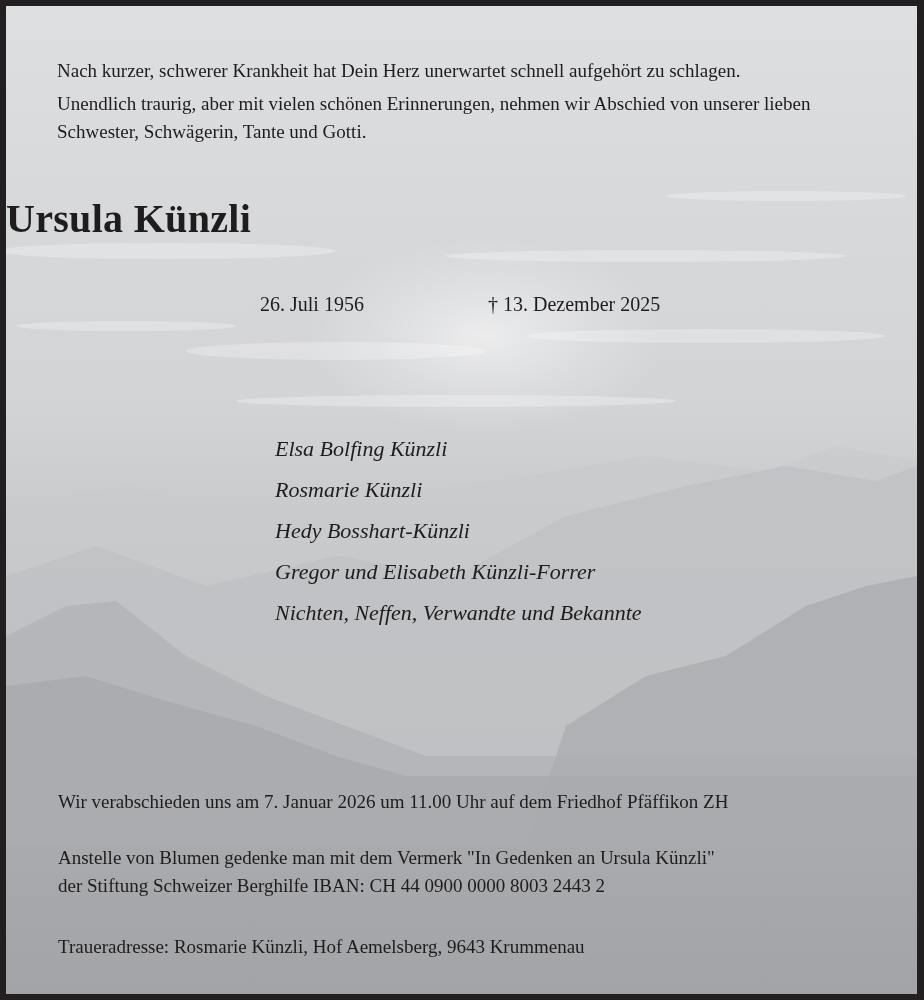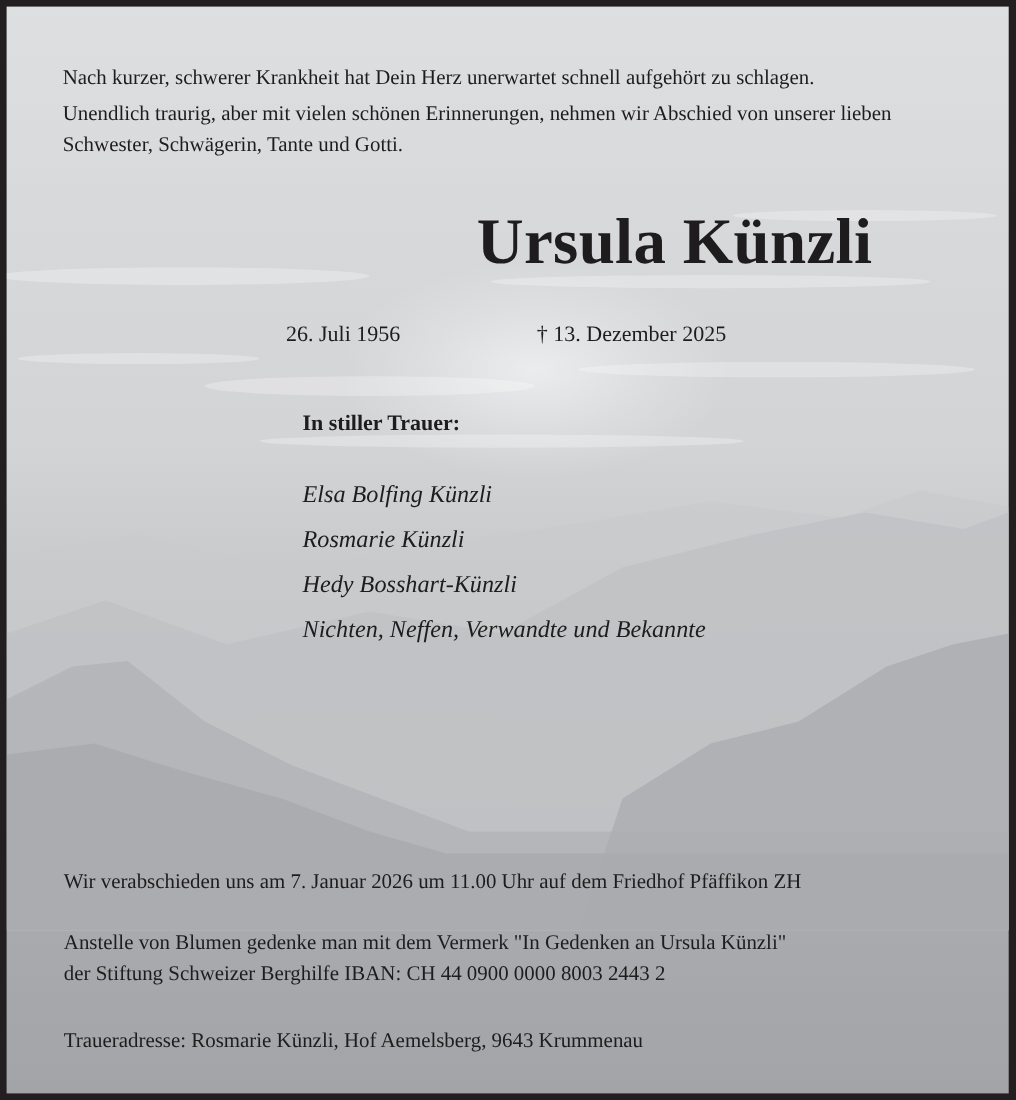--- a/index.html
+++ b/index.html
@@ -6,21 +6,21 @@
   body { width:924px; height:1000px; background:#231f20; position:relative; overflow:hidden; font-family:"Liberation Serif", "DejaVu Serif", serif; color:#1e1c1d; }
   .card { position:absolute; left:6px; top:6px; width:911px; height:988px; overflow:hidden;
     background: linear-gradient(180deg, #dedfe1 0%, #d7d8da 22%, #d3d4d6 40%, #c6c7c9 55%, #b7b8bb 72%, #a9aaad 85%, #a3a4a7 100%); }
   .sun { position:absolute; left:300px; top:230px; width:360px; height:200px; border-radius:50%;
     background: radial-gradient(ellipse at center, rgba(255,255,255,0.55) 0%, rgba(255,255,255,0.2) 40%, rgba(255,255,255,0) 70%); }
   .clouds { position:absolute; left:0; top:0; width:100%; height:100%; }
   .mountains { position:absolute; left:0; top:420px; width:911px; height:420px; }
   .txt { position:absolute; font-size:19px; line-height:28px; white-space:nowrap; }
   .intro { left:46px; top:46px; font-size:19px; line-height:28px; white-space:normal; width:820px; }
   .intro p { margin:5px; }
-  .name { position:absolute; left:0; width:787px; top:183px; text-align:right; font-weight:bold; font-size:59px; line-height:60px; letter-spacing:0.3px; }
+  .name { position:absolute; left:0; width:787px; top:183px; text-align:left; font-weight:bold; font-size:40px; line-height:60px; letter-spacing:0.3px; }
   .dates { position:absolute; top:284px; font-size:20px; line-height:28px; }
   .trauer-h { position:absolute; left:269px; top:365px; font-size:20px; font-weight:bold; line-height:28px; }
   .mourners { position:absolute; left:269px; top:422px; margin:0; padding:0; list-style:none; }
   .mourners li { font-style:italic; font-size:22px; line-height:41px; height:41px; white-space:nowrap; }
   .bottom { left:40px;margin-left:12px; }
 </style>
 </head>
 <body>
 
 <div class="card">
@@ -49,26 +49,26 @@
   <div class="txt intro">
     <p>Nach kurzer, schwerer Krankheit hat Dein Herz unerwartet schnell aufgehört zu schlagen.</p>
     <p>Unendlich traurig, aber mit vielen schönen Erinnerungen, nehmen wir Abschied von unserer lieben Schwester, Schwägerin, Tante und Gotti.</p>
   </div>
 
   <div class="name">Ursula Künzli</div>
 
   <div class="dates" style="left:254px;">26. Juli 1956</div>
   <div class="dates" style="left:482px;">† 13. Dezember 2025</div>
 
-  <div class="trauer-h">In stiller Trauer:</div>
 
   <ul class="mourners">
     <li>Elsa Bolfing Künzli</li>
     <li>Rosmarie Künzli</li>
     <li>Hedy Bosshart-Künzli</li>
+    <li>Gregor und Elisabeth Künzli-Forrer</li>
     <li>Nichten, Neffen, Verwandte und Bekannte</li>
   </ul>
 
   <div class="txt bottom" style="top:782px;">Wir verabschieden uns am 7. Januar 2026 um 11.00 Uhr auf dem Friedhof Pfäffikon ZH</div>
   <div class="txt bottom" style="top:838px;">Anstelle von Blumen gedenke man mit dem Vermerk "In Gedenken an Ursula Künzli"</div>
   <div class="txt bottom" style="top:866px;">der Stiftung Schweizer Berghilfe IBAN: CH 44 0900 0000 8003 2443 2</div>
   <div class="txt bottom" style="top:927px;">Traueradresse: Rosmarie Künzli, Hof Aemelsberg, 9643 Krummenau</div>
 </div>
 
 </body></html>

